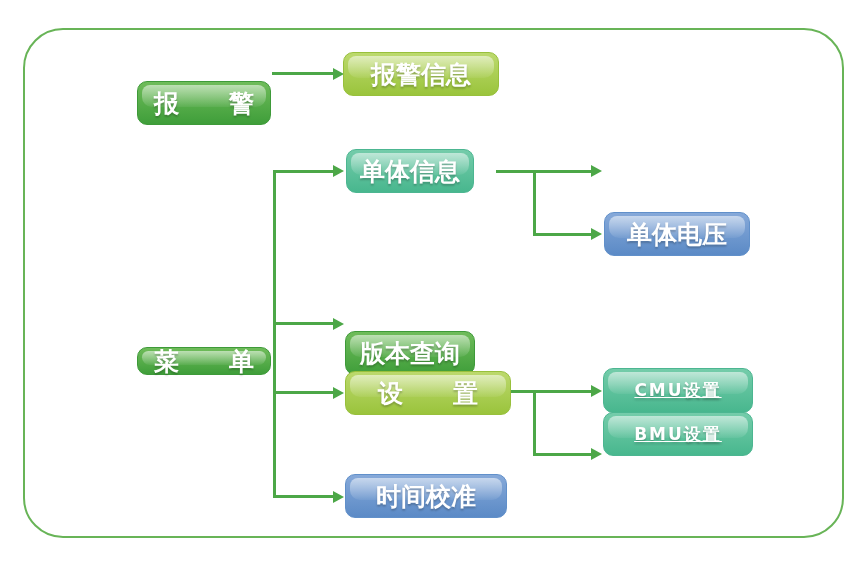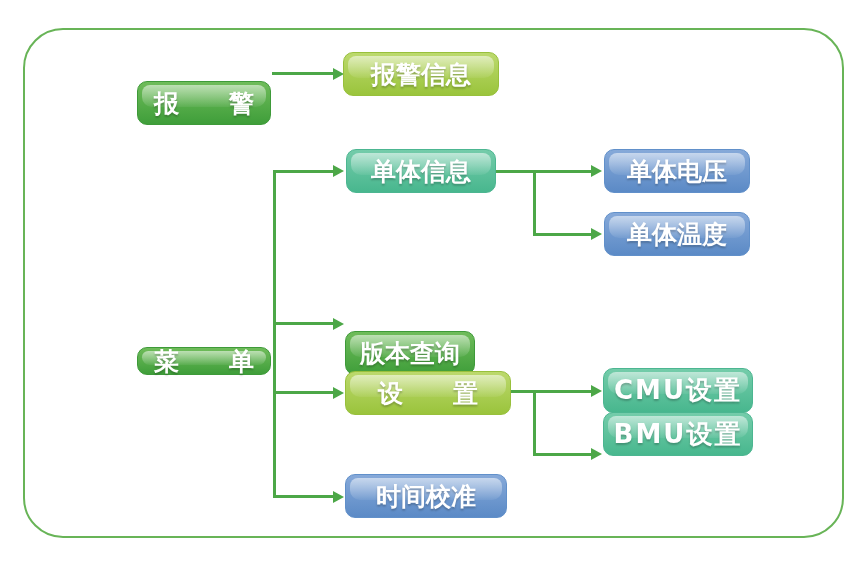--- a/index.html
+++ b/index.html
@@ -35,21 +35,21 @@
     left:4px;right:4px;top:3px;height:52%;
     border-radius:8px 8px 10px 10px;
     background:linear-gradient(to bottom, rgba(255,255,255,0.55), rgba(255,255,255,0.06));
     pointer-events:none;
   }
   .node span{position:relative;z-index:1;}
   .green{      background:linear-gradient(to bottom,#6fbc5a,#3f9e3a); border:1px solid #3e9a39;margin-top:29px;}
   .yellowgreen{background:linear-gradient(to bottom,#bcd96d,#9ac43c); border:1px solid #98c03c;justify-content:center;}
   .teal{       background:linear-gradient(to bottom,#74ccaa,#48b78e); border:1px solid #4cb691;}
   .blue{       background:linear-gradient(to bottom,#86a9d9,#5b8ac6); border:1px solid #6190ca;}
-  .latin{letter-spacing:2px;font-size:26px;}
+  .latin{letter-spacing:2px;font-size:17px;text-decoration:underline;}
   
   .hline{position:absolute;height:3px;background:#4ca747;}
   .vline{position:absolute;width:3px;background:#4ca747;}
   .head{
     position:absolute;width:0;height:0;
     border-left:11px solid #4ca747;
     border-top:6px solid transparent;
     border-bottom:6px solid transparent;
   }
 </style>
@@ -89,28 +89,25 @@
   <div class="hline" style="left:533px;top:453px;width:59px"></div>
   <div class="head" style="left:591px;top:448px"></div>
 
   <div class="node green" style="left:137px;top:52px;width:134px;height:44px">
       <span>报　　警</span>
     </div>
   <div class="node yellowgreen" style="left:343px;top:52px;width:156px;height:44px">
       <span>报警信息</span>
     </div>
 
-  <div class="node teal" style="left:346px;top:149px;width:150px;height:44px">
+  <div class="node teal" style="left:346px;top:149px;width:128px;height:44px">
       <span>单体信息</span>
     </div>
-  <div class="node blue" style="left:604px;top:149px;width:146px;height:44px">
+  <div class="node blue" style="left:604px;top:212px;width:146px;height:44px">
       <span>单体电压</span>
-    </div>
-  <div class="node blue" style="left:604px;top:212px;width:146px;height:44px">
-      <span>单体温度</span>
     </div>
 
   <div class="node green" style="left:137px;top:318px;width:134px;height:28px">
       <span>菜　　单</span>
     </div>
   <div class="node green" style="left:345px;top:302px;width:130px;height:44px">
       <span>版本查询</span>
     </div>
 
   <div class="node yellowgreen" style="left:345px;top:371px;width:166px;height:44px">

